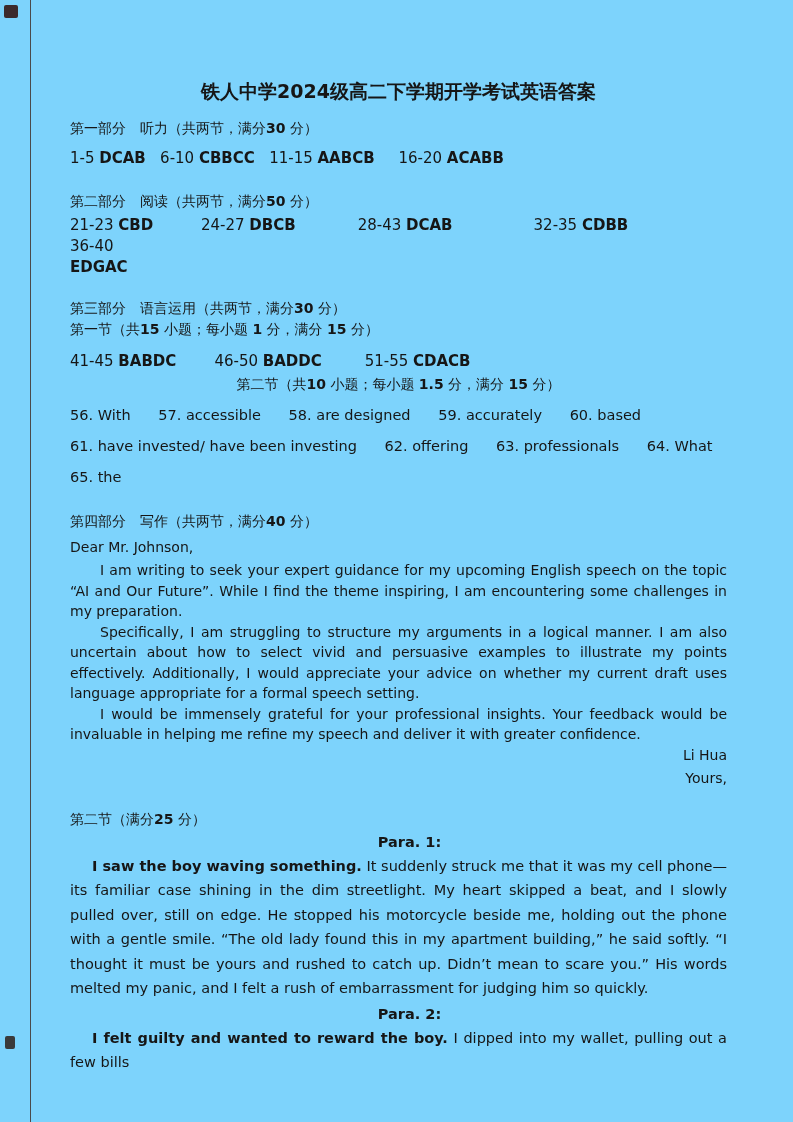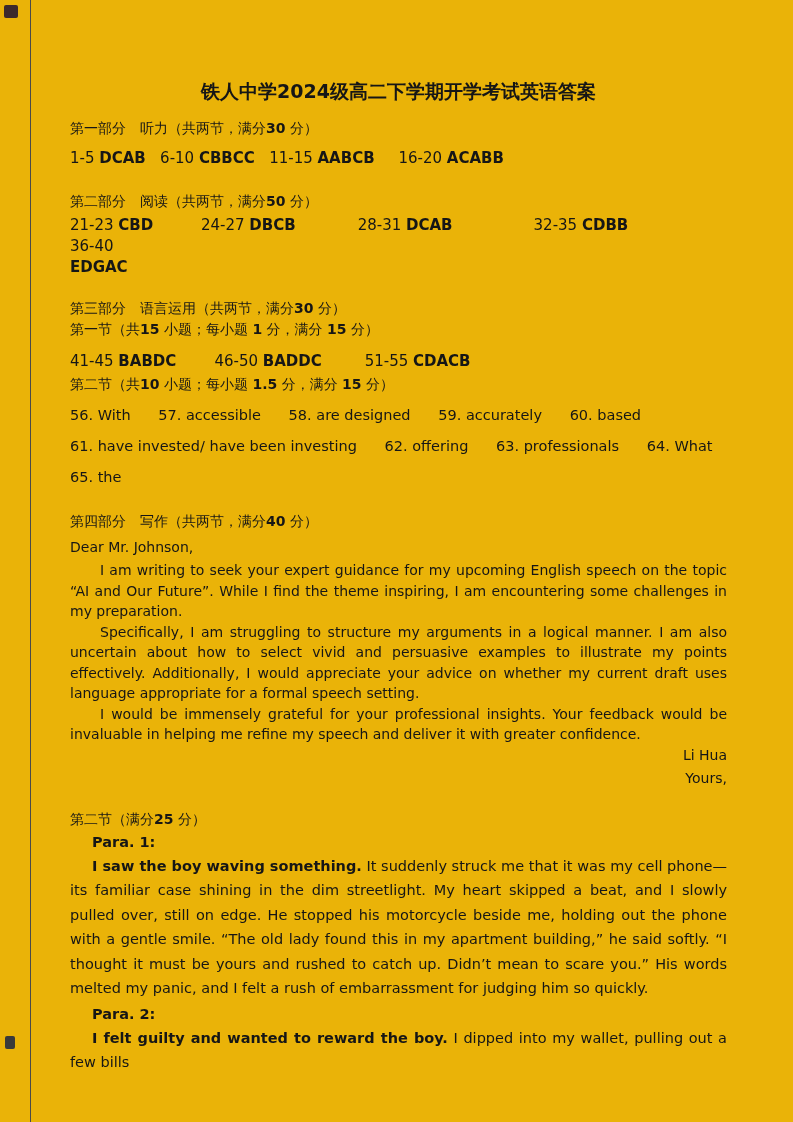--- a/index.html
+++ b/index.html
@@ -7,21 +7,21 @@
   body {
     font-family: "DejaVu Sans", "Liberation Sans", sans-serif;
     color: #161616;
     -webkit-font-smoothing: antialiased;
   }
   .page {
     position: relative;
     width: 793px;
     height: 1122px;
     margin: 0 auto;
-    background: #eab308;
+    background: #7dd3fc;
     overflow: hidden;
   }
   .edge-line {
     position: absolute;
     left: 30px; top: 0; bottom: 0;
     width: 1px;
     background: #4a4a4a;
   }
   .ink-mark {
     position: absolute;
@@ -51,21 +51,21 @@
     line-height: 21px;
     white-space: pre-wrap;
   }
   .mt12 { margin-top: 12px; }
   .mt10 { margin-top: 10px; }
   .mt22 { margin-top: 22px; }
   .mt20 { margin-top: 20px; }
   .mt18 { margin-top: 18px; }
   .mt6  { margin-top: 6px; }
   .mt4  { margin-top: 4px; }
-  .mt2  { margin-top: 2px; }
+  .mt2  { margin-top: 2px; text-align: center; }
   .mt1  { margin-top: 1px; }
   .fill {
     font-size: 14.5px;
     line-height: 31px;
     white-space: pre-wrap;
   }
   .letter-line {
     font-size: 14px;
     line-height: 21px;
   }
@@ -102,21 +102,21 @@
   <div class="ink-mark ink-bottom"></div>
 
   <div class="content">
 
     <h1 class="title">铁人中学2024级高二下学期开学考试英语答案</h1>
 
     <p class="h-cn mt12"><span>第一部分　听力（共两节，满分</span><span style="font-weight: 700;">30</span><span> 分）</span></p>
     <p class="ans mt10"><span>1-5 </span><span style="font-weight: 700;">DCAB</span><span>   6-10 </span><span style="font-weight: 700;">CBBCC</span><span>   11-15 </span><span style="font-weight: 700;">AABCB</span><span>     16-20 </span><span style="font-weight: 700;">ACABB</span></p>
 
     <p class="h-cn mt22"><span>第二部分　阅读（共两节，满分</span><span style="font-weight: 700;">50</span><span> 分）</span></p>
-    <p class="ans mt4"><span>21-23 </span><span style="font-weight: 700;">CBD</span><span>          24-27 </span><span style="font-weight: 700;">DBCB</span><span>             28-31 </span><span style="font-weight: 700;">DCAB</span><span>                 32-35 </span><span style="font-weight: 700; text-align: center;">CDBB</span><span>                 36-40</span></p>
+    <p class="ans mt4"><span>21-23 </span><span style="font-weight: 700;">CBD</span><span>          24-27 </span><span style="font-weight: 700;">DBCB</span><span>             28-43 </span><span style="font-weight: 700;">DCAB</span><span>                 32-35 </span><span style="font-weight: 700; text-align: center;">CDBB</span><span>                 36-40</span></p>
     <p class="ans"><span style="font-weight: 700;">EDGAC</span></p>
 
     <p class="h-cn mt20"><span>第三部分　语言运用（共两节，满分</span><span style="font-weight: 700;">30</span><span> 分）</span></p>
     <p class="h-cn mt1"><span>第一节（共</span><span style="font-weight: 700;">15</span><span> 小题；每小题 </span><span style="font-weight: 700;">1</span><span> 分，满分 </span><span style="font-weight: 700;">15</span><span> 分）</span></p>
     <p class="ans mt12"><span>41-45 </span><span style="font-weight: 700;">BABDC</span><span>        46-50 </span><span style="font-weight: 700;">BADDC</span><span>         51-55 </span><span style="font-weight: 700;">CDACB</span></p>
     <p class="h-cn mt2"><span>第二节（共</span><span style="font-weight: 700;">10</span><span> 小题；每小题 </span><span style="font-weight: 700;">1.5</span><span> 分，满分 </span><span style="font-weight: 700;">15</span><span> 分）</span></p>
     <p class="fill mt6">56. With      57. accessible      58. are designed      59. accurately      60. based</p>
     <p class="fill">61. have invested/ have been investing      62. offering      63. professionals      64. What</p>
     <p class="fill">65. the</p>
 

